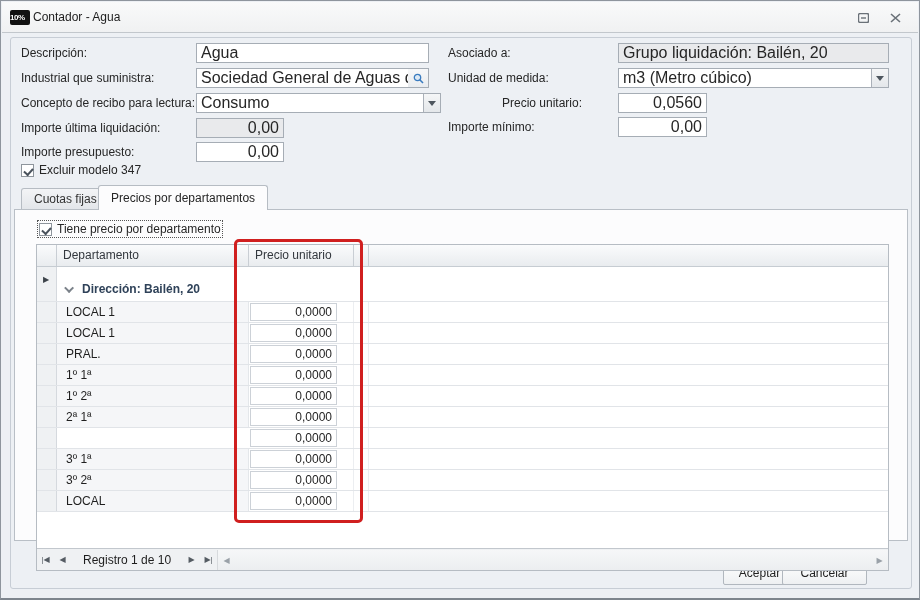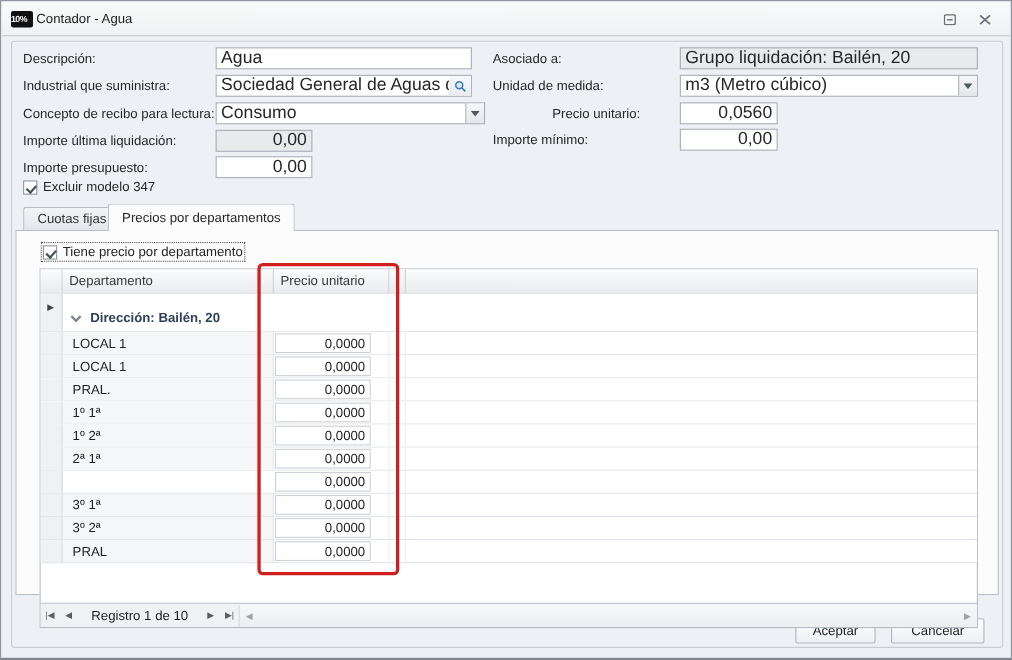--- a/index.html
+++ b/index.html
@@ -102,21 +102,21 @@
 
   
   .red-rect { position:absolute; left:233px; top:238px; width:129px; height:284px;
               border:3px solid #d01f1f; border-radius:5px; z-index:9; pointer-events:none; }
 
   
   .dlg-btn { position:absolute; top:561px; height:23px; background:linear-gradient(#fefefe,#eef0f2);
              border:1px solid #b1b7be; border-radius:2px; font-size:12px; color:#222;
              text-align:center; line-height:21px; font-family:"Liberation Sans",sans-serif; }
   .btn-accept { left:722px; width:73px; }
-  .btn-cancel { left:809px; width:85px; }
+  .btn-cancel { left:781px; width:85px; }
 </style>
 </head>
 <body>
 
 <div class="win">
 
   <div class="titlebar">
     <div class="app-icon">10%</div>
     <div class="title-text">Contador - Agua</div>
     <div class="winbtn btn-restore">
@@ -282,21 +282,21 @@
     <div class="g-row" style="top:225px;">
       <div class="g-ind"></div>
       <div class="g-cell-name">3º 2ª</div>
       <div class="g-cell-price">
           <div class="price-editor">0,0000</div>
         </div>
       <div class="g-cell-gapcol"></div>
     </div>
     <div class="g-row" style="top:246px;">
       <div class="g-ind"></div>
-      <div class="g-cell-name">PRAL</div>
+      <div class="g-cell-name">LOCAL</div>
       <div class="g-cell-price">
           <div class="price-editor">0,0000</div>
         </div>
       <div class="g-cell-gapcol"></div>
     </div>
 
     <div class="g-footer">
       <span class="navbtn">|◀</span>
       <span class="navbtn">◀</span>
       <span class="nav-label">Registro 1 de 10</span>

